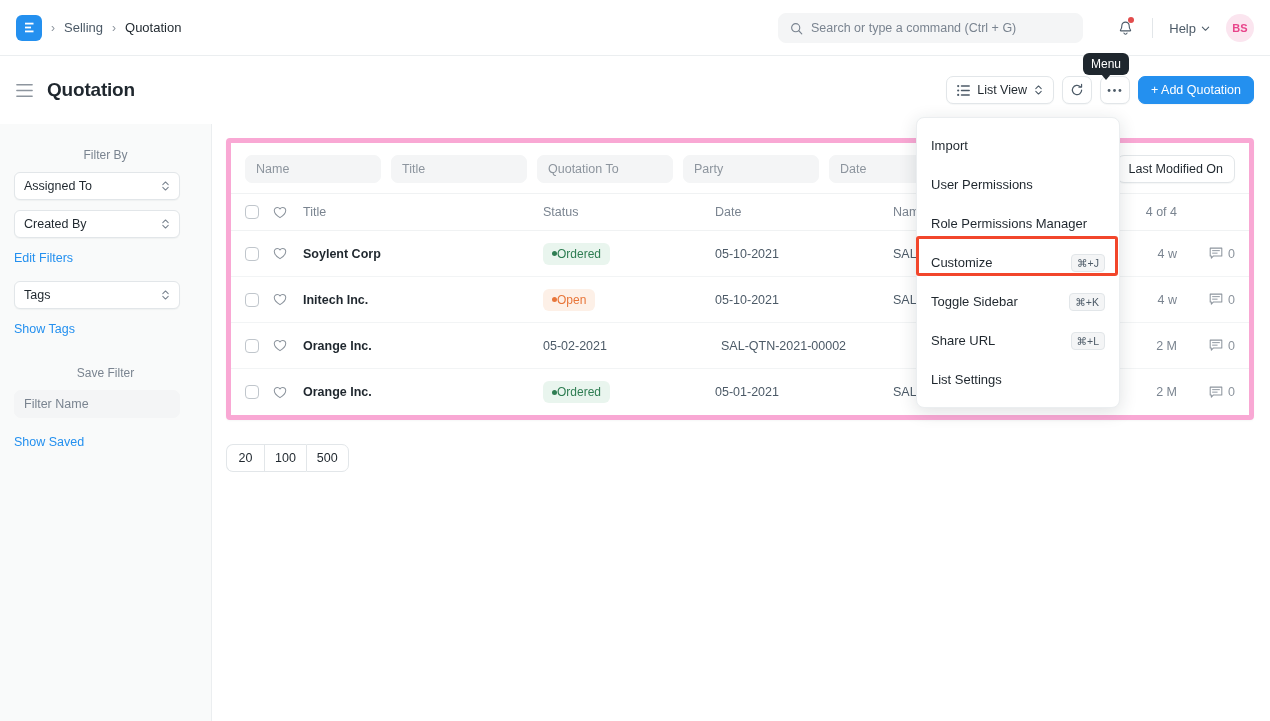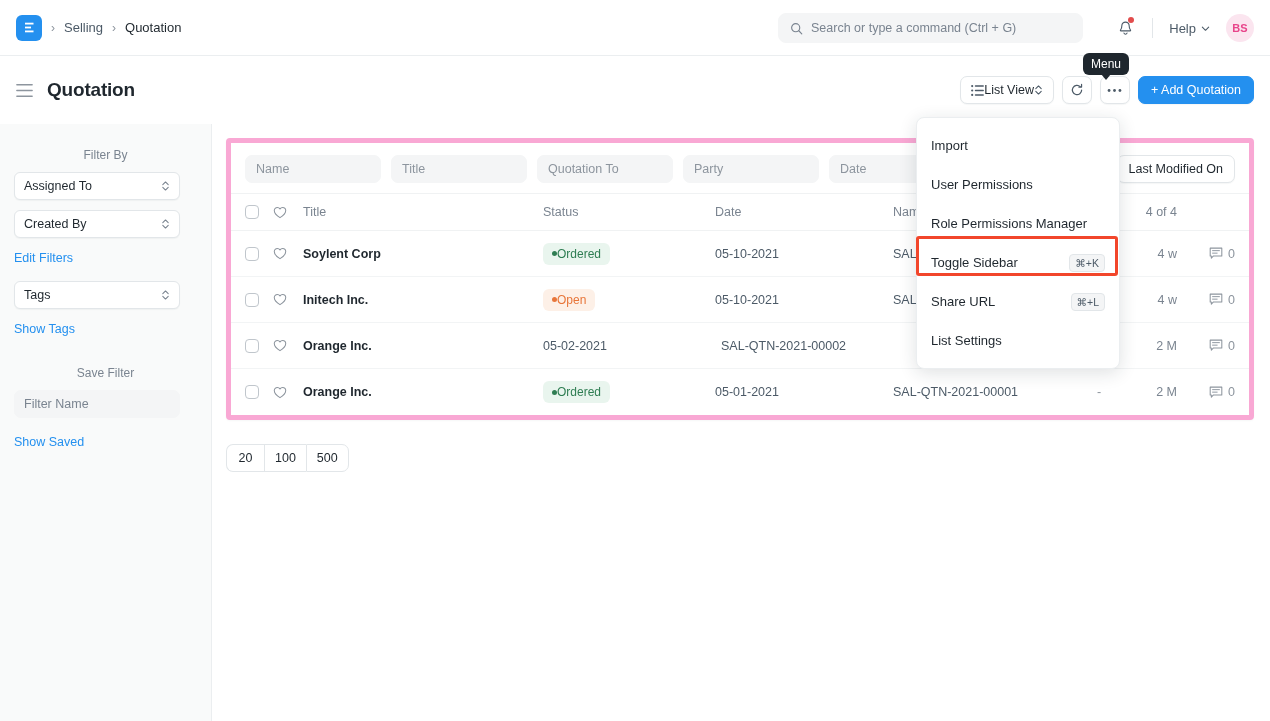--- a/index.html
+++ b/index.html
@@ -64,21 +64,21 @@
     display: flex; align-items: center; padding: 0 16px;
   }
   .head-left { display: flex; align-items: center; gap: 14px; }
   .page-title { font-size: 19px; font-weight: bold; letter-spacing: -0.2px; }
   .head-right { position: absolute; right: 16px; display: flex; align-items: center; gap: 8px; }
 
   .btn {
     height: 28px; border-radius: 7px; border: 1px solid #e2e6e9;
     background: #ffffff; font-size: 12.5px; color: #1f272e;
     display: inline-flex; align-items: center; justify-content: center;
-    padding: 0 10px; white-space: nowrap;
+    gap: 7px; padding: 0 10px; white-space: nowrap;
     box-shadow: 0 1px 1px rgba(25,39,52,0.04);
   }
   .btn-primary {
     background: #2490ef; border-color: #2490ef; color: #ffffff; font-weight: 500;
     padding: 0 12px;
   }
   .btn-icon { width: 30px; padding: 0; }
 
   
   .body-wrap { position: absolute; top: 124px; left: 0; right: 0; bottom: 0; display: flex; }
@@ -530,20 +530,24 @@
     <div class="dd-item">
       <span>Import</span>
     </div>
     <div class="dd-item">
       <span>User Permissions</span>
     </div>
     <div class="dd-item">
       <span>Role Permissions Manager</span>
     </div>
     <div class="dd-item">
+      <span>Customize</span>
+      <span class="kbd">⌘+J</span>
+    </div>
+    <div class="dd-item">
       <span>Toggle Sidebar</span>
       <span class="kbd">⌘+K</span>
     </div>
     <div class="dd-item">
       <span>Share URL</span>
       <span class="kbd">⌘+L</span>
     </div>
     <div class="dd-item">
       <span>List Settings</span>
     </div>

